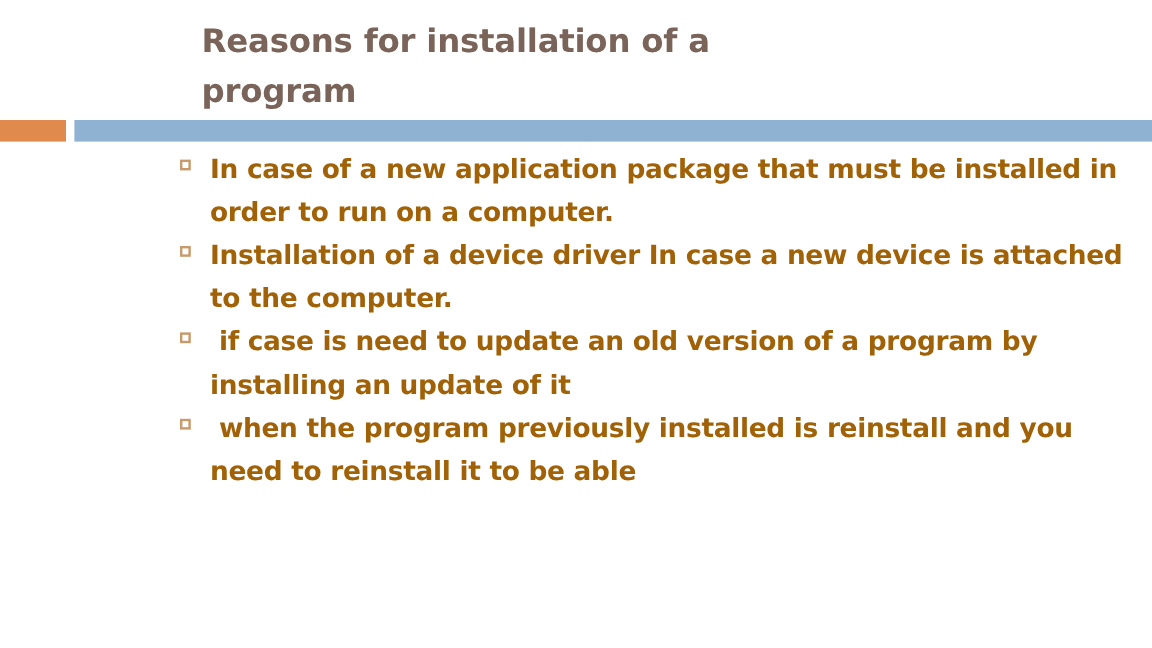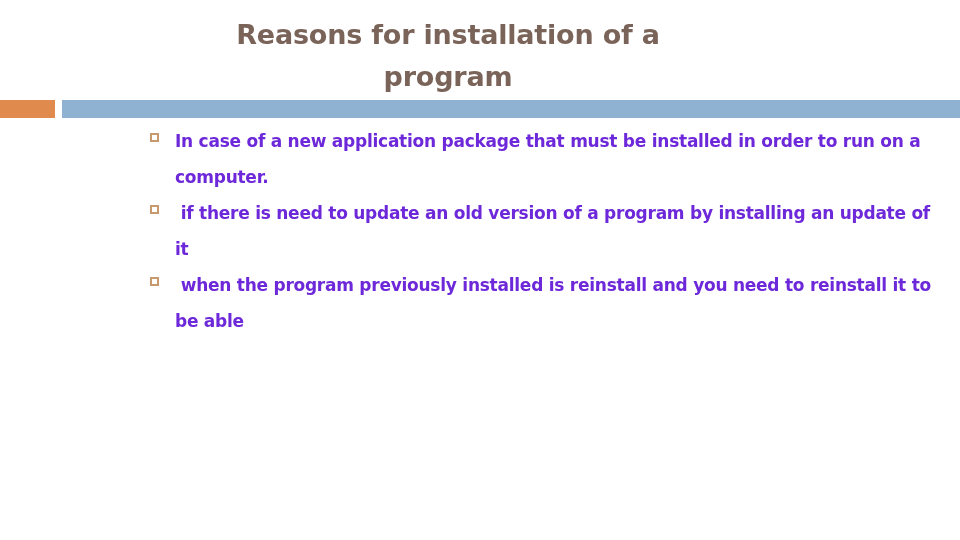--- a/index.html
+++ b/index.html
@@ -30,21 +30,20 @@
   }
   .slide-title {
     margin: 0;
     font-family: "DejaVu Sans", sans-serif;
     font-weight: bold;
     font-size: 27px;
     line-height: 42px;
     letter-spacing: -0.2px;
     color: #7a6358;
     white-space: pre-line;
-    text-align: center;
   }
 
   
   .accent-orange {
     position: absolute;
     left: 0px;
     top: 100px;
     width: 55px;
     height: 18px;
     background: #e08a4e;
@@ -81,24 +80,24 @@
     width: 9px;
     height: 9px;
     border: 2px solid #c8996b;
     background: transparent;
     box-sizing: border-box;
   }
   .bullet-text {
     display: block;
     font-family: "DejaVu Sans", sans-serif;
     font-weight: bold;
-    font-size: 17px;
+    font-size: 22px;
     line-height: 35.5px;
     letter-spacing: -0.25px;
-    color: #6d28d9;
+    color: #a16207;
     white-space: pre-wrap;
   }
 </style>
 </head>
 <body>
 
 <div class="slide">
 
   <div class="title-block">
     <h1 class="slide-title">Reasons for installation of a
@@ -108,24 +107,25 @@
   <div class="accent-orange"></div>
   <div class="accent-blue"></div>
 
   <ul class="body-list">
     <li class="bullet-row">
       <span class="bullet-marker"></span>
       <span class="bullet-text">In case of a new application package that must be installed in order to run on a computer.</span>
     </li>
     <li class="bullet-row">
       <span class="bullet-marker"></span>
+      <span class="bullet-text">Installation of a device driver In case a new device is attached to the computer.</span>
     </li>
     <li class="bullet-row">
       <span class="bullet-marker"></span>
-      <span class="bullet-text"> if there is need to update an old version of a program by installing an update of it</span>
+      <span class="bullet-text"> if case is need to update an old version of a program by installing an update of it</span>
     </li>
     <li class="bullet-row">
       <span class="bullet-marker"></span>
       <span class="bullet-text"> when the program previously installed is reinstall and you need to reinstall it to be able</span>
     </li>
   </ul>
 
 </div>
 
 </body></html>

